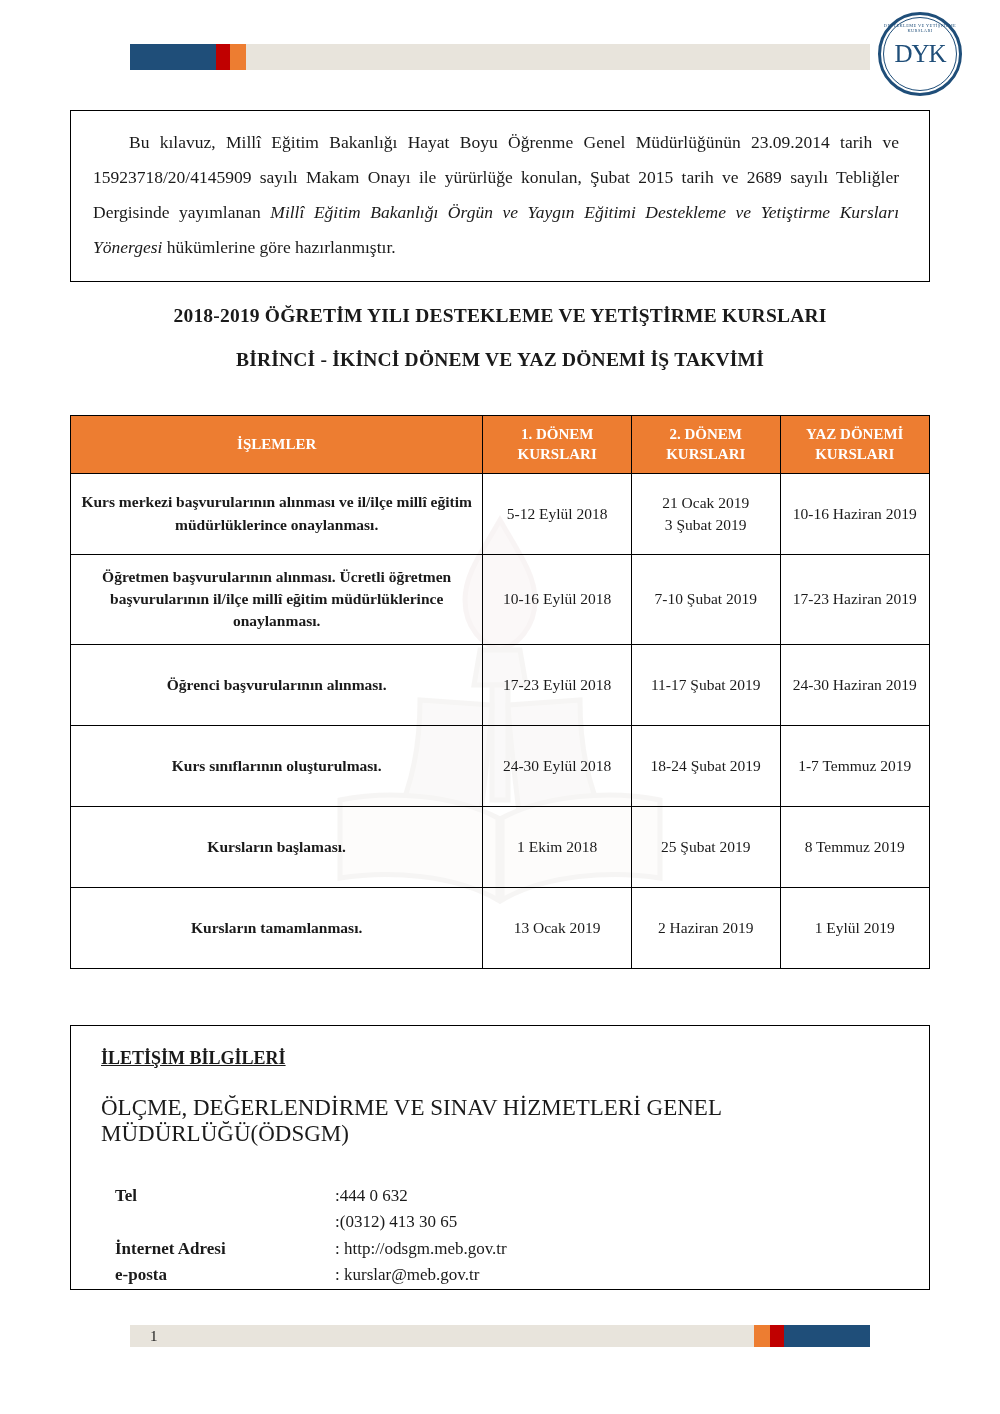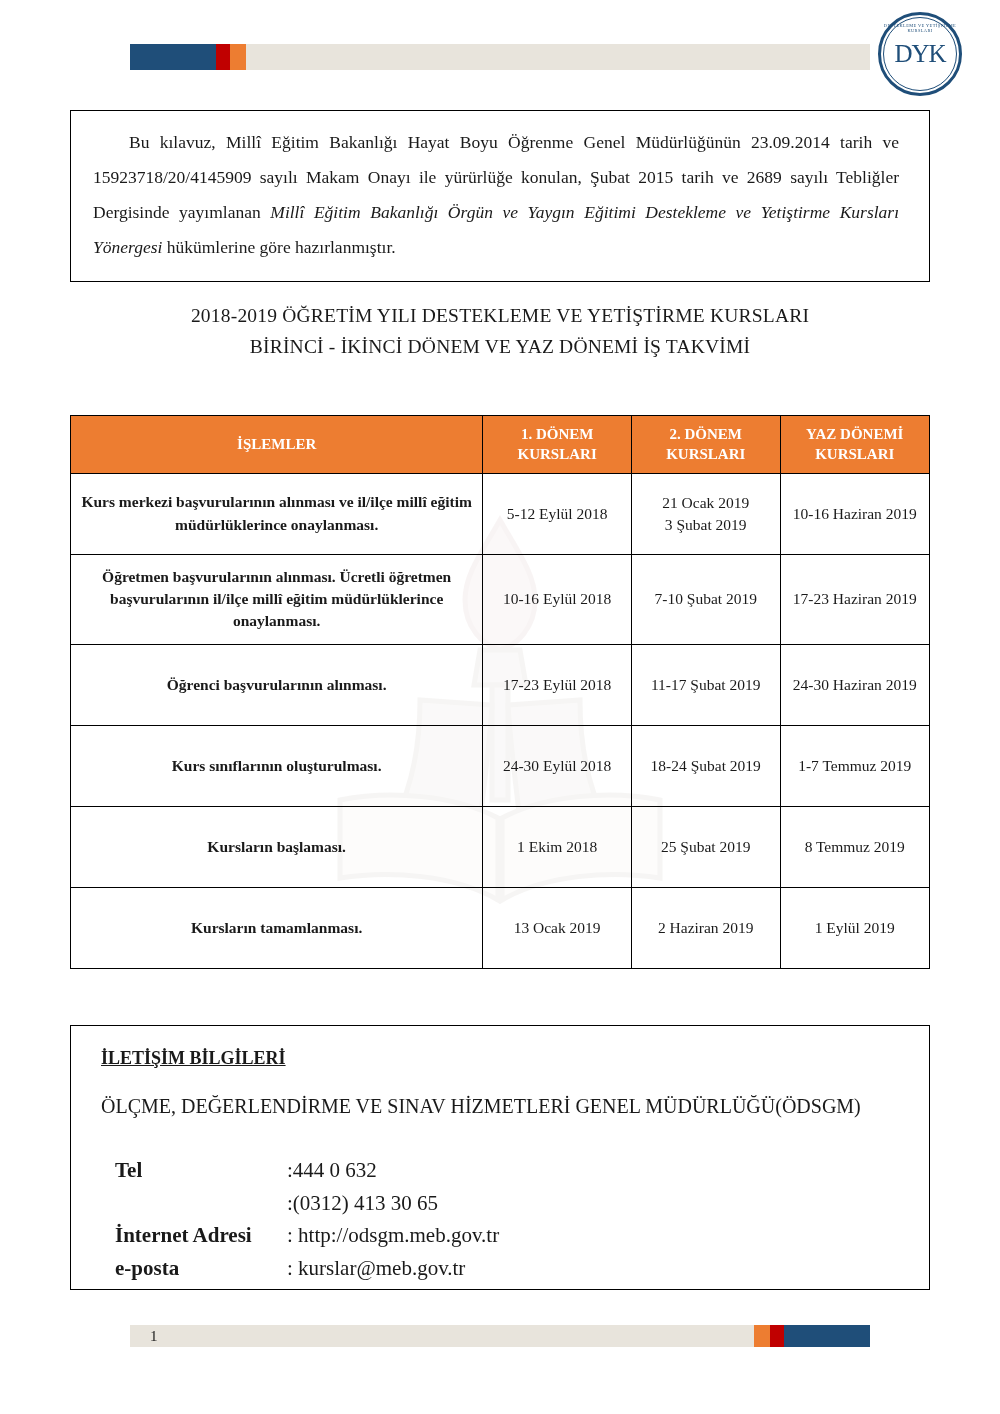--- a/index.html
+++ b/index.html
@@ -103,26 +103,26 @@
   }
   .intro-box i { font-style: italic; }
 
   
   .doc-title {
     position: absolute;
     top: 305px;
     left: 0;
     width: 1000px;
     text-align: center;
-    font-weight: normal;
+    font-weight: bold;
     font-size: 19.5px;
     letter-spacing: 0.2px;
     z-index: 2;
   }
-  .doc-title .line2 { display: block; margin-top: 9px; }
+  .doc-title .line2 { display: block; margin-top: 22px; }
 
   
   .calendar-wrap {
     position: absolute;
     left: 70px;
     top: 415px;
     width: 860px;
     z-index: 2;
   }
   table.calendar {
@@ -179,36 +179,37 @@
     z-index: 2;
   }
   .contact-title {
     text-align: left;
     font-weight: bold;
     font-size: 18px;
     text-decoration: underline;
     margin-bottom: 26px;
   }
   .contact-org {
-    font-size: 20px;
+    font-size: 23px;
     margin-bottom: 36px;
   }
   .contact-rows {
     margin-left: 14px;
   }
   .c-row {
     display: flex;
-    font-size: 21px;
+    font-size: 17px;
     line-height: 1.55;
+    gap: 24px;
   }
   .c-label {
     width: 172px;
     font-weight: bold;
   }
-  .c-value { flex: 1; }
+  .c-value { flex: 1; margin-left: 24px; }
 
   
   .footer {
     position: absolute;
     left: 130px;
     top: 1325px;
     width: 740px;
     height: 22px;
     display: flex;
     align-items: center;

